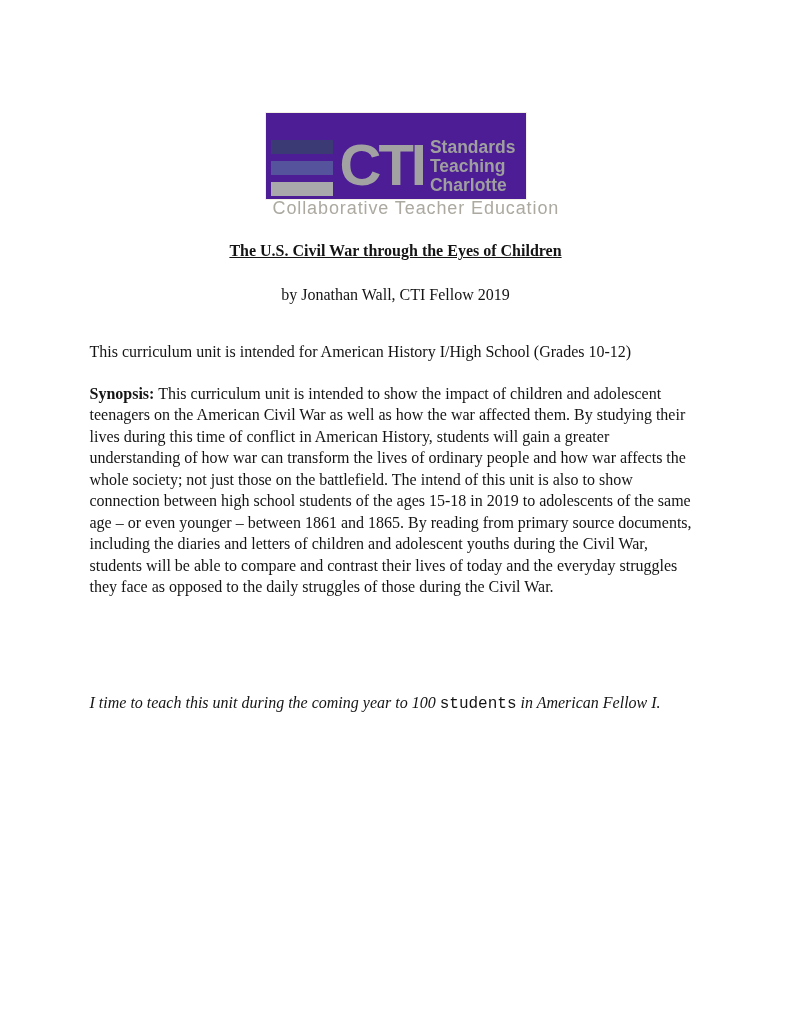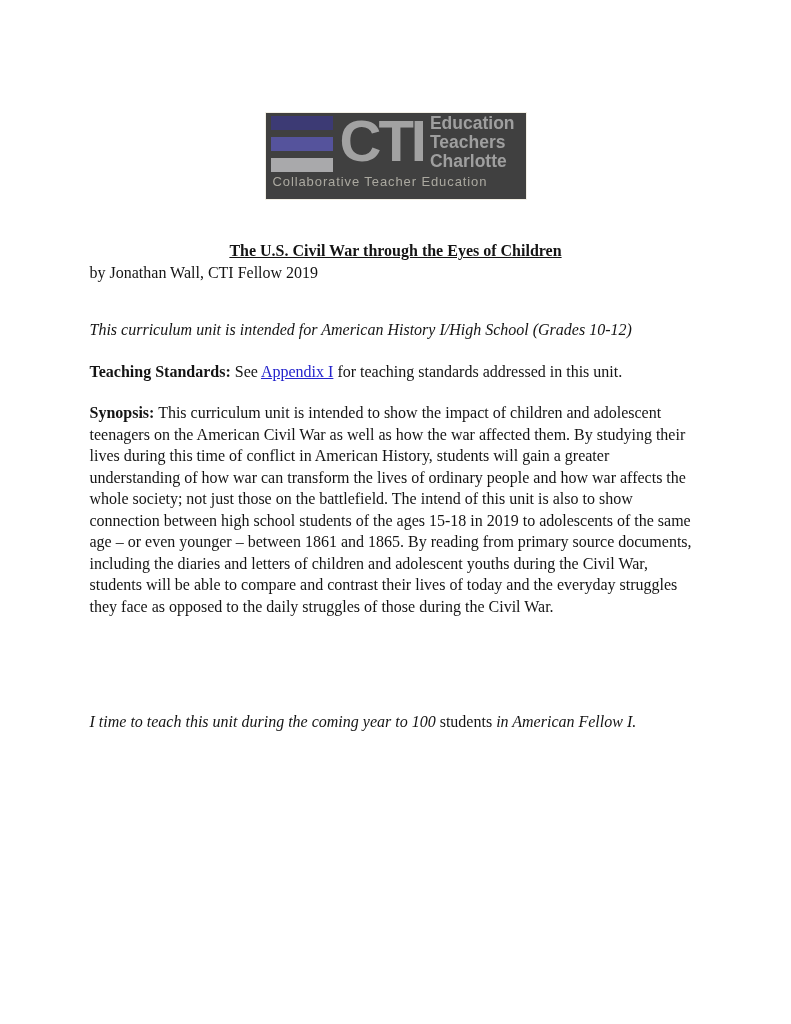--- a/index.html
+++ b/index.html
@@ -12,22 +12,22 @@
     font-size:16px;
     color:#141414;
     overflow:hidden;
   }
   
   .logo{
     width:262px;height:88px;
     margin:112px auto 0 auto;
     box-sizing:border-box;
     border:1px solid #f2efe5;
-    background:#404040;
-    padding:0 4px 0 5px;
+    background:#4c1d95;
+    padding:24px 4px 0 5px;
     font-family:"Liberation Sans", sans-serif;
   }
   .logo-main{display:flex;align-items:flex-start;}
   .bars{width:62px;display:flex;flex-direction:column;gap:7px;padding-top:3px;flex:0 0 auto;}
   .bar{height:14px;width:100%;}
   .cti{
     flex:0 0 auto;
     font-weight:bold;
     font-size:58px;
     line-height:56px;
@@ -38,80 +38,77 @@
   .org{
     flex:0 0 auto;
     font-weight:bold;
     font-size:17.5px;
     line-height:19px;
     color:#9f9f9f;
     margin-left:6px;
     padding-top:1px;
   }
   .tagline{
-    font-size:13px;
+    font-size:18px;
     letter-spacing:0.9px;
     color:#aba9a0;
     margin-top:2px;
     padding-left:2px;
     white-space:nowrap;
   }
   
   .content{width:612px;margin:0 auto;line-height:21.5px;}
   .title{
     font-size:16px;font-weight:bold;text-align:center;
     margin:40px 0 0 0;
     text-decoration:underline;
   }
-  .byline-block{text-align:left;}
+  .byline-block{text-align:center;margin-top:22px;}
   .para{margin:20px 0 0 0;}
   .para b{font-weight:bold;}
   a.doc-link{color:#2323cc;text-decoration:underline;cursor:pointer;}
   .decl{font-style:italic;}
-  .decl .upright{font-style:normal;}
+  .decl .upright{font-style:normal;font-family:Liberation Mono, monospace;}
   .decl-first{margin-top:94px;}
 </style>
 </head>
 <body>
 
 <div class="page">
 
   <div class="logo">
     <div class="logo-main">
       <div class="bars">
         <div class="bar" style="background: rgb(60, 58, 116);"></div>
         <div class="bar" style="background: rgb(85, 83, 156);"></div>
         <div class="bar" style="background: rgb(169, 169, 171);"></div>
       </div>
       <div class="cti">CTI</div>
       <div class="org">
-        <div>Education</div>
-        <div>Teachers</div>
+        <div>Standards</div>
+        <div>Teaching</div>
         <div>Charlotte</div>
       </div>
     </div>
     <div class="tagline">Collaborative Teacher Education</div>
   </div>
 
   <div class="content">
 
     <h1 class="title">The U.S. Civil War through the Eyes of Children</h1>
 
     <div class="byline-block">
       <div>by Jonathan Wall, CTI Fellow 2019</div>
     </div>
 
-    <p class="para" style="margin-top:36px;font-style:italic;">
+    <p class="para" style="margin-top:36px;">
       <span>This curriculum unit is intended for American History I/High School (Grades 10-12)</span>
     </p>
 
 
-    <p class="para">
-      <b>Teaching Standards:</b><span> See </span><a class="doc-link">Appendix I</a><span> for teaching standards addressed in this unit.</span>
-    </p>
 
     <p class="para">
       <b>Synopsis:</b><span> This curriculum unit is intended to show the impact of children and adolescent teenagers on the American Civil War as well as how the war affected them. By studying their lives during this time of conflict in American History, students will gain a greater understanding of how war can transform the lives of ordinary people and how war affects the whole society; not just those on the battlefield. The intend of this unit is also to show connection between high school students of the ages 15-18 in 2019 to adolescents of the same age – or even younger – between 1861 and 1865. By reading from primary source documents, including the diaries and letters of children and adolescent youths during the Civil War, students will be able to compare and contrast their lives of today and the everyday struggles they face as opposed to the daily struggles of those during the Civil War.</span>
     </p>
 
     <p class="para decl decl-first">
       <span>I time to teach this unit during the coming year to 100 </span><span class="upright">students</span><span> in American Fellow I.</span>
     </p>
 
 

